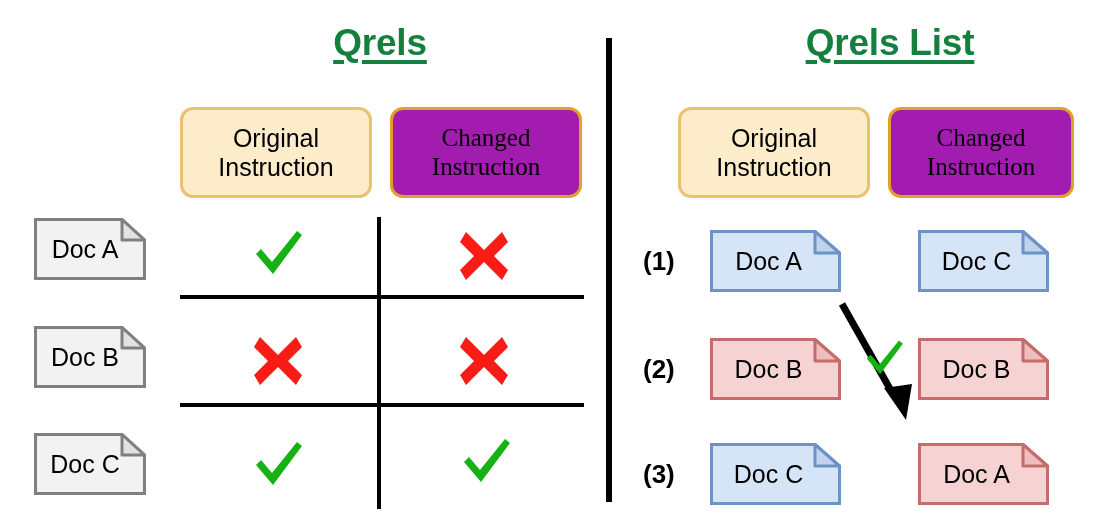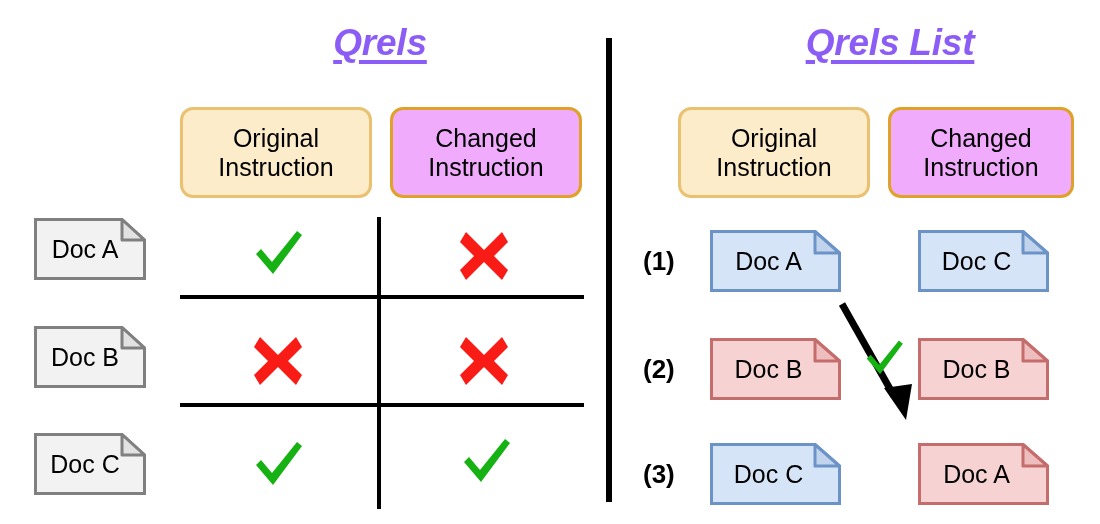--- a/index.html
+++ b/index.html
@@ -16,28 +16,27 @@
     height: 524px;
     background: #ffffff;
     overflow: hidden;
   }
 
   
   .panel-title {
     position: absolute;
     font-size: 37px;
     font-weight: bold;
-    color: #8b5cf6;
+    color: #15803d;
     text-decoration: underline;
     text-underline-offset: 5px;
     text-decoration-thickness: 4px;
     white-space: nowrap;
     text-align: center;
     letter-spacing: -0.2px;
-    font-style: italic;
   }
   #title-qrels   { left: 180px; top: 22px; width: 400px; }
   #title-ranked  { left: 690px; top: 22px; width: 400px; }
 
   
   #divider {
     position: absolute;
     left: 606px;
     top: 38px;
     width: 6px;
@@ -55,21 +54,21 @@
     flex-direction: column;
     align-items: center;
     justify-content: center;
     font-size: 25px;
     line-height: 1.14;
     color: #000000;
     text-align: center;
     padding: 12px 4px;
   }
   .pill.original { background: #FCECC9; border-color: #EAC171; }
-  .pill.changed  { background: #f0abfc; border-color: #E0A128; }
+  .pill.changed  { background: #a21caf; border-color: #E0A128; font-family: Liberation Serif, serif; }
 
   #pill-q-orig { left: 180px; top: 107px; width: 192px; height: 91px; }
   #pill-q-chg  { left: 390px; top: 107px; width: 192px; height: 91px; }
   #pill-r-orig { left: 678px; top: 107px; width: 192px; height: 91px; }
   #pill-r-chg  { left: 888px; top: 107px; width: 186px; height: 91px; }
 
   
   .grid-h {
     position: absolute;
     left: 180px;

